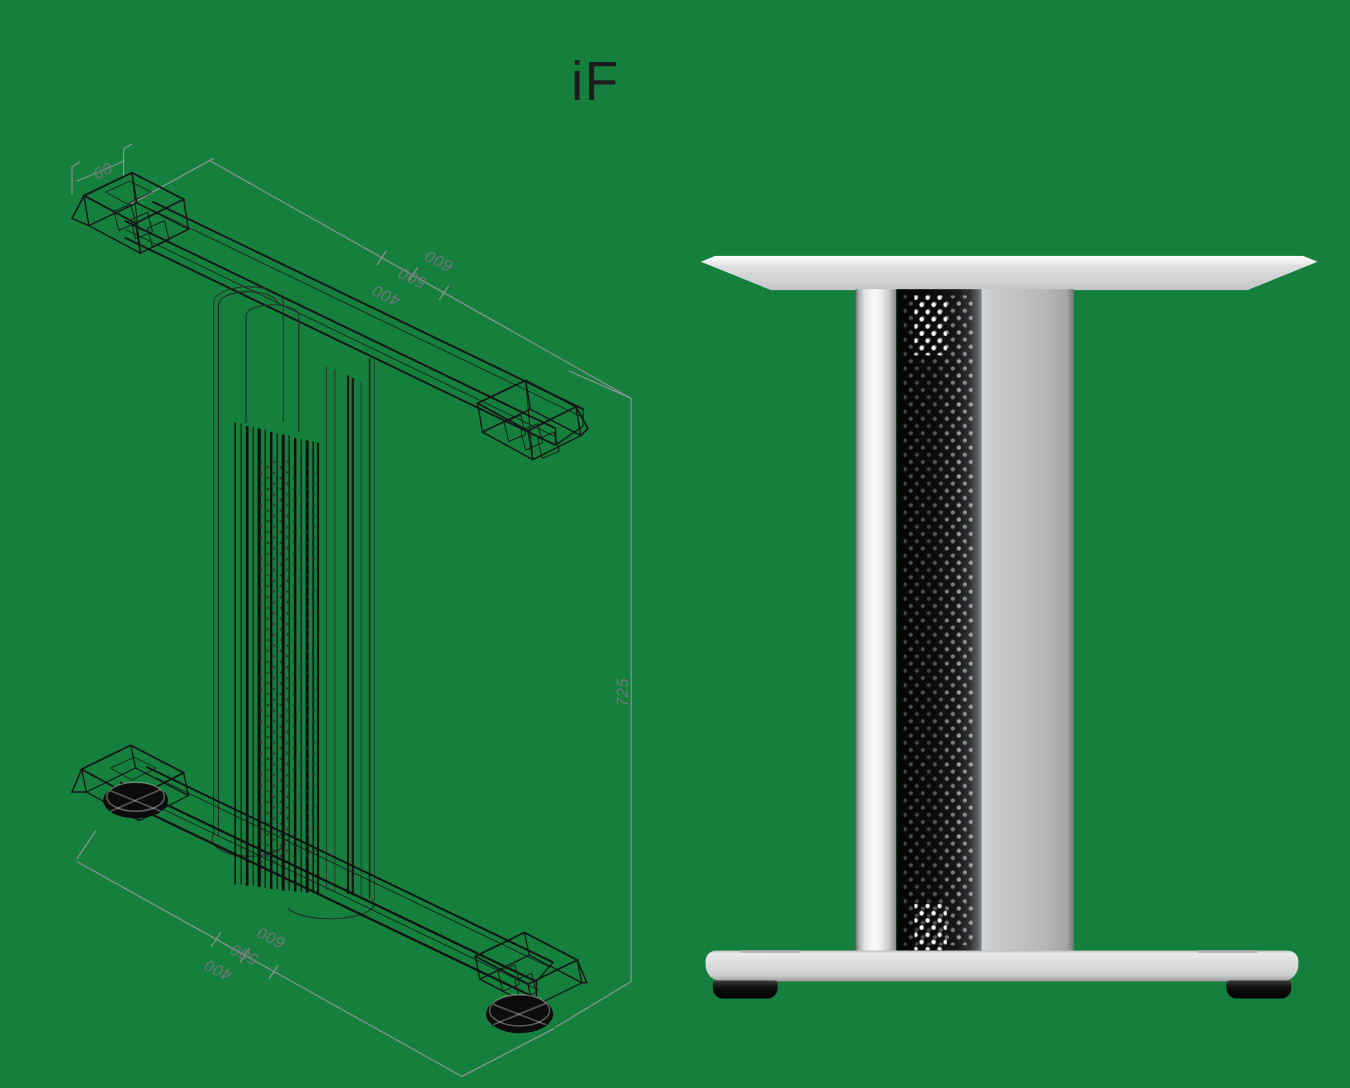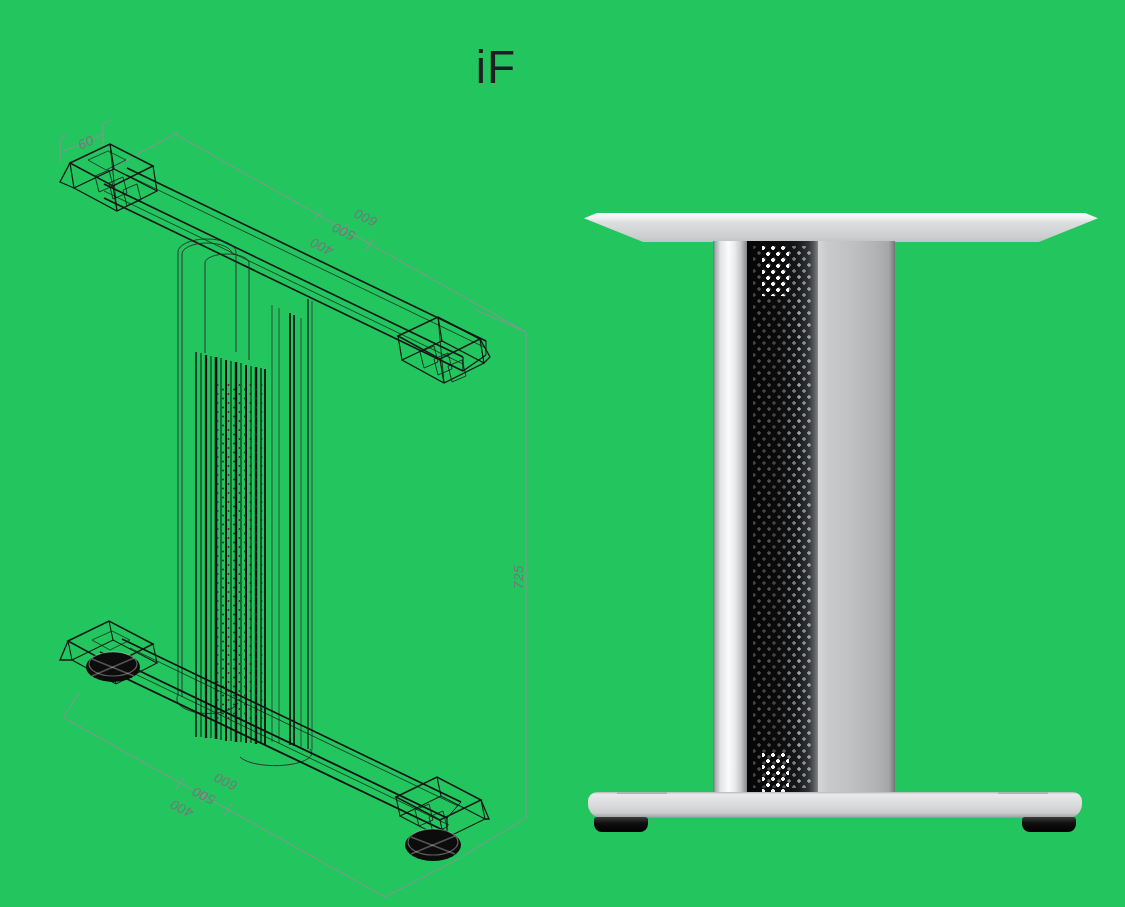--- a/index.html
+++ b/index.html
@@ -1,17 +1,17 @@
 <!DOCTYPE html>
 <html><head>
 <meta charset="utf-8">
 <style>
   html,body { margin:0; padding:0; background:#ffffff; }
   .page {
-    position:relative; width:1125px; height:907px; background:#22c55e;
+    position:relative; width:1125px; height:907px; background:#15803d;
     overflow:hidden; font-family:"Liberation Sans", sans-serif;
   }
   .title {
     position:absolute; left:396px; top:40px; width:200px; text-align:center;
     font-size:46px; font-weight:500; color:#1d1d21; letter-spacing:1px;
   }
   svg.wireframe { position:absolute; left:0; top:0; }
   .dim-text { font:italic 13.5px "Liberation Sans", sans-serif; fill:#74767a; letter-spacing:.5px; }
 
   

